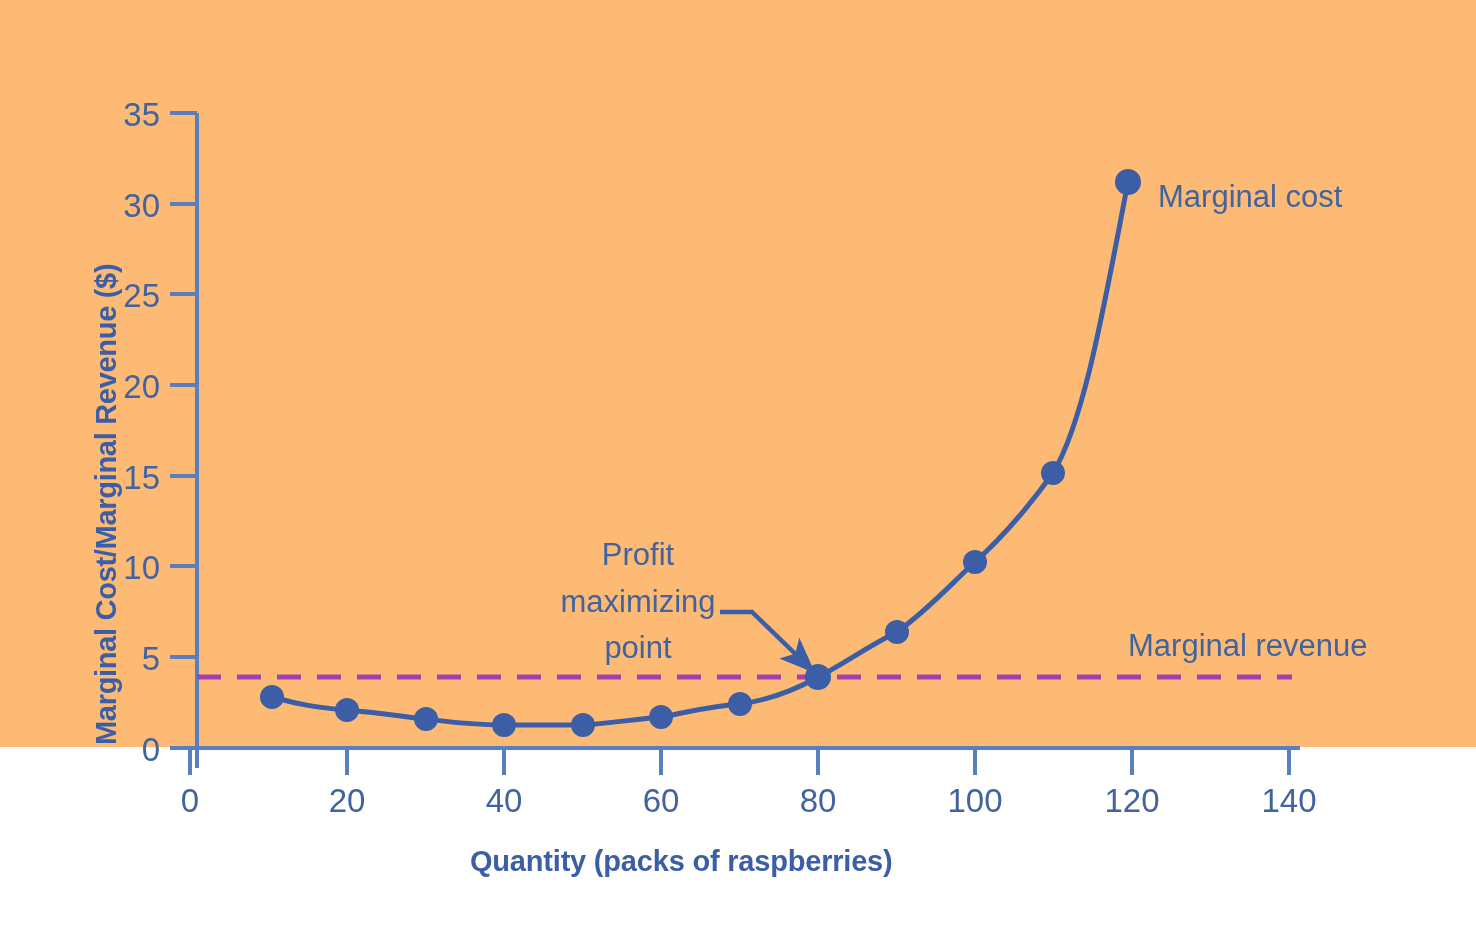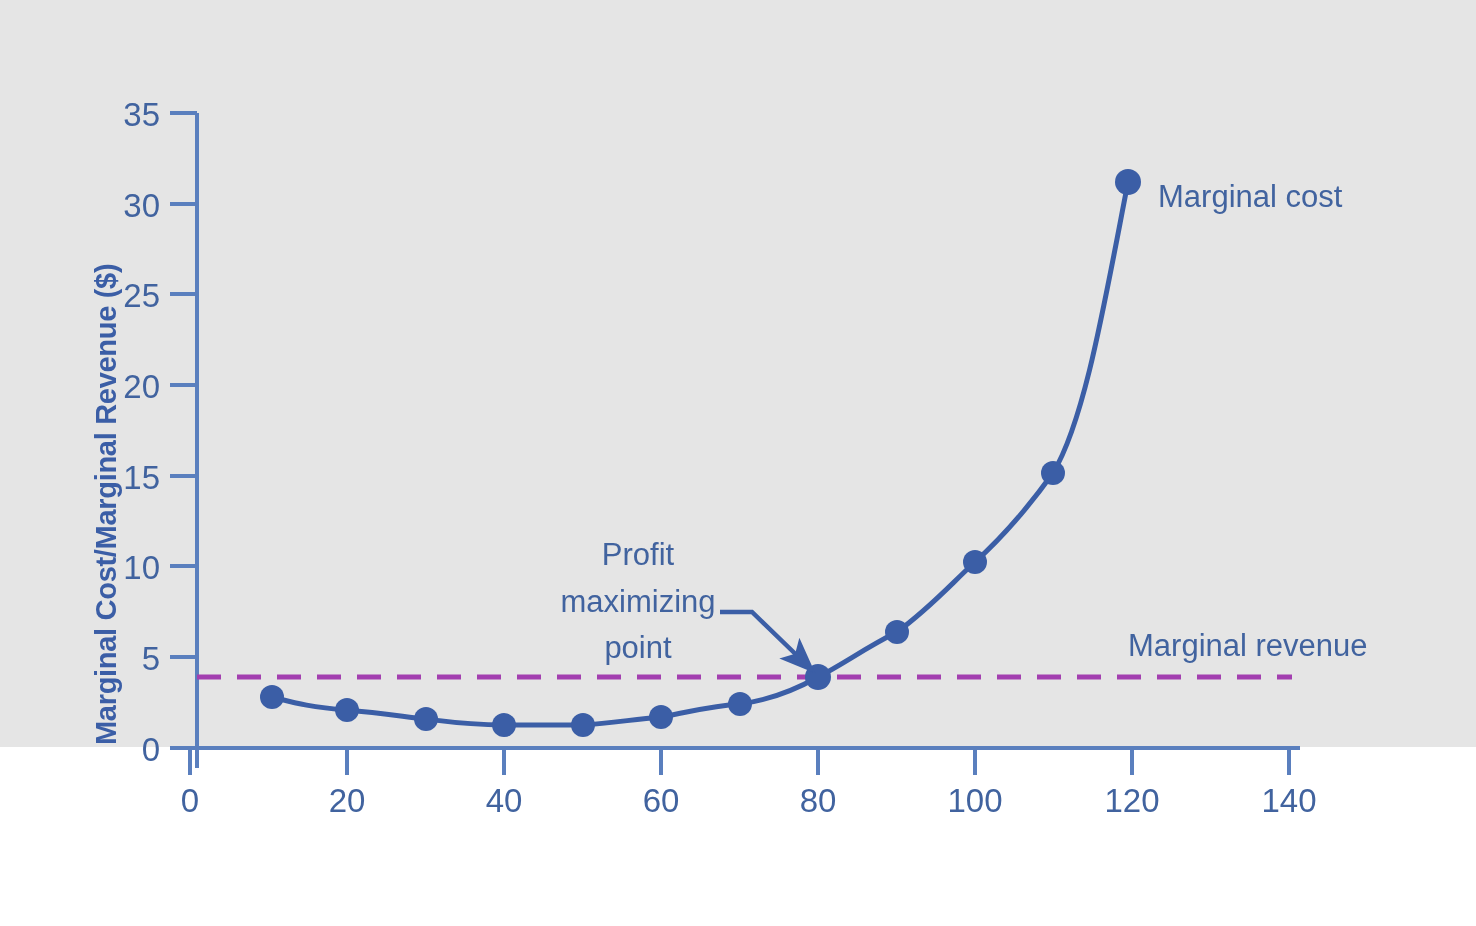--- a/index.html
+++ b/index.html
@@ -10,21 +10,21 @@
   body {
     width: 1476px;
     height: 926px;
     font-family: "Liberation Sans", sans-serif;
     overflow: hidden;
   }
   #chart-root {
     position: relative;
     width: 1476px;
     height: 747px;
-    background: #e5e5e5;
+    background: #fdba74;
   }
   svg.plot {
     position: absolute;
     left: 0;
     top: 0;
     width: 1476px;
     height: 926px;
     display: block;
   }
   .axis-title-y {
@@ -157,14 +157,15 @@
     <text class="annot-label" x="638" y="658" text-anchor="middle">point</text>
 
     <text class="series-label" x="1158" y="207" text-anchor="start">Marginal cost</text>
 
     <text class="series-label" x="1128" y="656" text-anchor="start">Marginal revenue</text>
 
   </svg>
 
   <div class="axis-title-y" style="transform: rotate(-90deg) translate(-745px, 0); left: 90px; top: 0;">Marginal Cost/Marginal Revenue ($)</div>
 
+  <div class="axis-title-x" style="left: 470px; top: 845px;">Quantity (packs of raspberries)</div>
 
 </div>
 
 </body></html>

